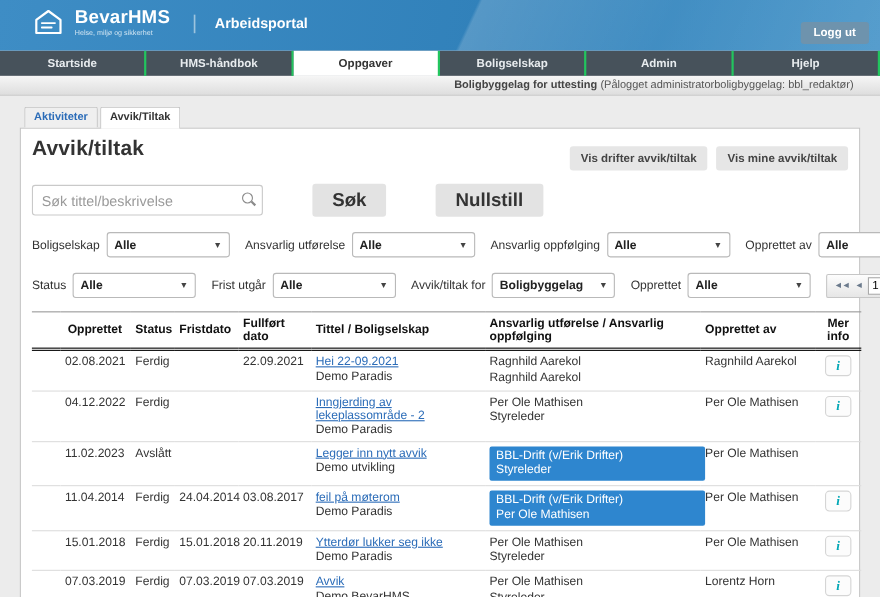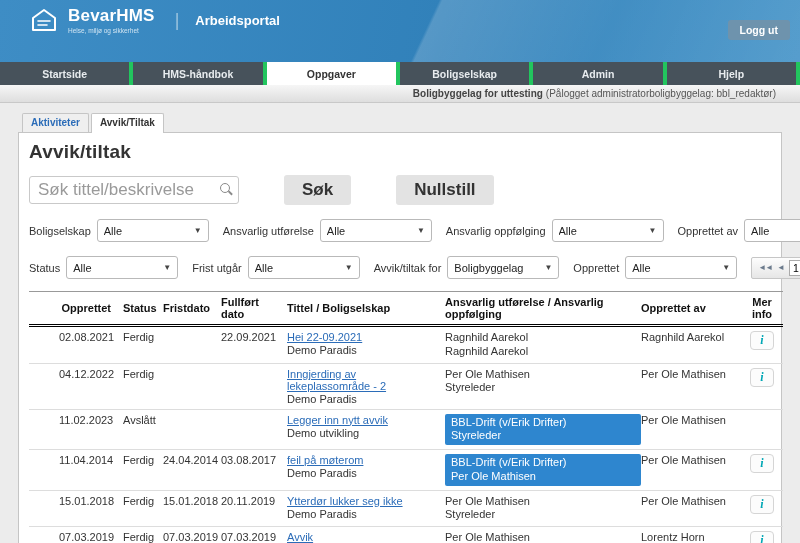--- a/index.html
+++ b/index.html
@@ -1,37 +1,37 @@
 <!DOCTYPE html>
 <html><head>
 <meta charset="utf-8">
 <style>
   * { margin:0; padding:0; box-sizing:border-box; }
   html,body { width:800px; height:543px; overflow:hidden; background:#ececec;
     font-family:"Liberation Sans", sans-serif; font-size:11px; color:#333; }
 
   
-  .hdr { position:relative; height:62px;
+  .hdr { position:relative; height:46px;
     background:linear-gradient(100deg,#3e8dc5 0%,#3181ba 55%,#3f90c6 100%); overflow:hidden; }
   .hdr::after { content:""; position:absolute; inset:0;
     background:linear-gradient(115deg, rgba(255,255,255,0) 53%, rgba(255,255,255,0.18) 53.4%, rgba(255,255,255,0.05) 75%, rgba(255,255,255,0.12) 100%); }
   .brandwrap { position:absolute; left:30px; top:6px; display:flex; align-items:center; gap:10px; z-index:2; }
   .houseicon { width:28px; height:26px; }
   .brandtext .bname { color:#fff; font-size:17px; font-weight:bold; letter-spacing:.2px; }
   .brandtext .btag { color:#cfe4f2; font-size:6.5px; margin-top:1px; }
   .hdr-sep { color:#9cc4de; font-size:18px; font-weight:300; margin:0 6px 0 10px; }
   .portal { color:#fff; font-size:13px; font-weight:bold; }
   .logout { position:absolute; right:10px; top:20px; z-index:2; background:#6e93ad;
     color:#fff; font-size:10.5px; font-weight:bold; border:none; border-radius:3px;
     padding:4px 12px; cursor:pointer; }
 
   
   .nav { display:flex; height:23px; background:#47525b; }
   .nav-tab { flex:1; display:flex; align-items:center; justify-content:center;
-    color:#e8ecef; font-size:10.5px; font-weight:bold; border-right:4px solid #22c55e;
+    color:#e8ecef; font-size:10.5px; font-weight:bold; border-right:2px solid #22c55e;
     cursor:pointer; }
   .nav-tab.active { background:#fff; color:#333; }
 
   
   .statusbar { height:18px; background:linear-gradient(#f6f6f6,#dedede);
     border-bottom:1px solid #c8c8c8; display:flex; justify-content:flex-end;
     align-items:center; padding-right:24px; font-size:10px; color:#555; }
   .statusbar b { color:#444; margin-right:3px; }
 
   
@@ -46,36 +46,36 @@
 
   .titlerow { display:flex; align-items:flex-start; }
   .pagetitle { font-size:19px; font-weight:bold; color:#333; letter-spacing:.2px; }
   .topbtns { margin-left:auto; display:flex; gap:8px; margin-top:8px; }
   .gbtn { background:#e6e6e6; border:none; border-radius:3px; font-size:10.5px;
     font-weight:bold; color:#444; padding:5px 10px; cursor:pointer; }
 
   .searchrow { display:flex; align-items:center; gap:10px; margin-top:12px; }
   .searchbox { position:relative; width:210px; }
   .searchbox input { width:100%; height:28px; border:1px solid #c9c9c9; border-radius:3px;
-    padding:0 28px 0 8px; font-size:17px; font-family:inherit; color:#333; }
+    padding:0 28px 0 8px; font-size:13px; font-family:inherit; color:#333; }
   .searchbox input::placeholder { color:#9a9a9a; }
   .mag { position:absolute; right:9px; top:7px; width:10px; height:10px;
     border:1.5px solid #8a8a8a; border-radius:50%; }
   .mag::after { content:""; position:absolute; width:5px; height:1.5px; background:#8a8a8a;
     transform:rotate(45deg); right:-4px; bottom:-1px; }
   .btn { background:#e3e3e3; border:none; border-radius:3px; font-size:17px;
     font-weight:bold; color:#333; padding:5px 18px; cursor:pointer;margin-left:35px; }
 
   
   .frow { display:flex; align-items:center; margin-top:14px; flex-wrap:nowrap; }
   .filter { display:flex; align-items:center; margin-right:14px; }
   .flabel { margin-right:6px; color:#333; font-size:11px; white-space:nowrap; }
   .select { width:112px; height:23px; border:1px solid #b9b9b9; border-radius:3px;
     background:#fff; display:flex; align-items:center; padding:0 6px; cursor:pointer; }
-  .select .val { font-weight:normal; color:#222; flex:1; white-space:nowrap; overflow:hidden; }
+  .select .val { font-weight:bold; color:#222; flex:1; white-space:nowrap; overflow:hidden; }
   .select .caret { font-size:8px; color:#444; }
 
   
   .pager { margin-left:auto; display:flex; align-items:center; height:22px;
     background:linear-gradient(#fdfdfd,#e6e6e6); border:1px solid #c6c6c6; border-radius:2px;
     padding:0 6px; gap:5px; font-size:10.5px; color:#333; }
   .parrow { color:#6b7a8c; font-size:8px; cursor:pointer; letter-spacing:-1px; }
   .pager input { width:44px; height:16px; border:1px solid #aaa; font-size:10.5px;
     padding:0 3px; font-family:inherit; }
 
@@ -149,20 +149,24 @@
 
 <div class="tabsrow">
   <div class="tab inactive">Aktiviteter</div>
   <div class="tab active">Avvik/Tiltak</div>
 </div>
 
 <div class="panel">
 
   <div class="titlerow">
     <div class="pagetitle">Avvik/tiltak</div>
+    <div class="topbtns">
+      <button class="gbtn">Vis drifter avvik/tiltak</button>
+      <button class="gbtn">Vis mine avvik/tiltak</button>
+    </div>
   </div>
 
   <div class="searchrow">
     <div class="searchbox">
       <input type="text" placeholder="Søk tittel/beskrivelse" style="">
       <span class="mag"></span>
     </div>
     <button class="btn">Søk</button>
     <button class="btn">Nullstill</button>
   </div>

